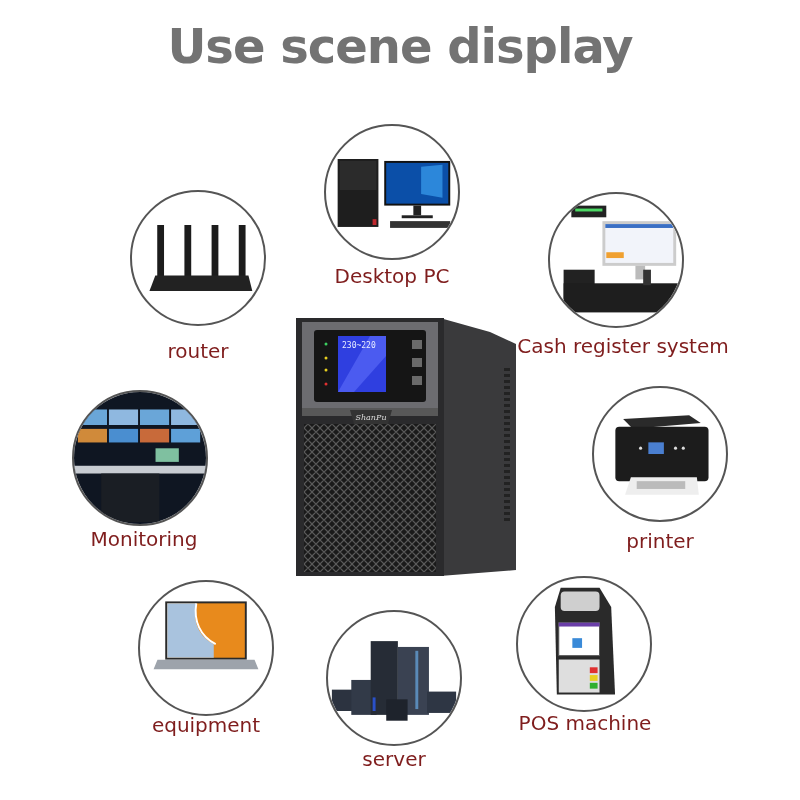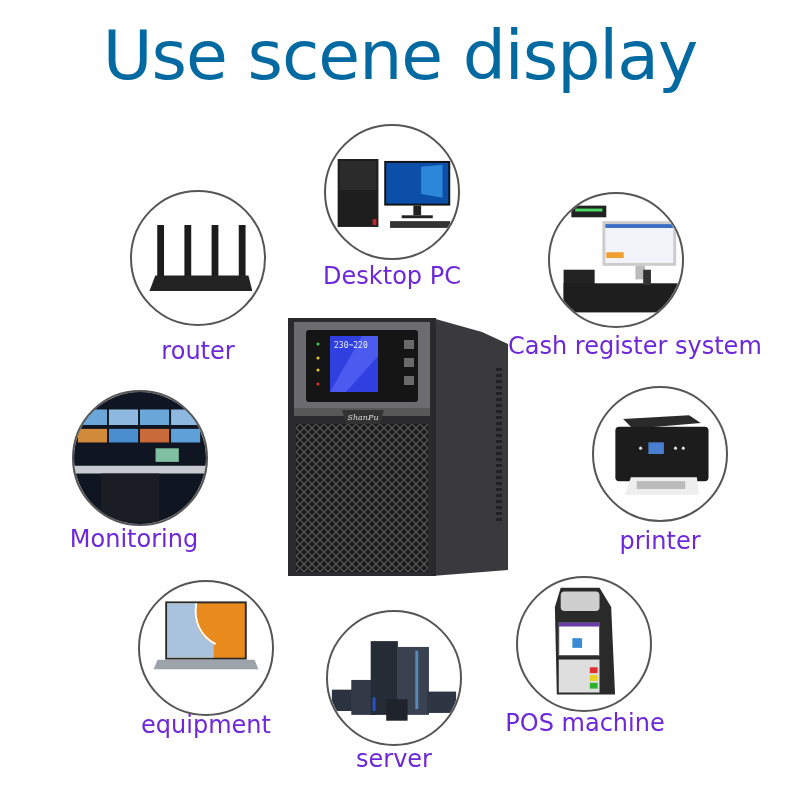--- a/index.html
+++ b/index.html
@@ -1,21 +1,21 @@
 <!DOCTYPE html>
 <html><head>
 <meta charset="utf-8">
 <style>
   html, body { margin:0; padding:0; }
   body { width:800px; height:800px; background:#ffffff; position:relative; overflow:hidden; font-family:"Liberation Sans", sans-serif; }
-  .title { position:absolute; left:0; width:800px; top:22px; text-align:center; font-family:"DejaVu Sans", sans-serif; font-weight:normal; font-size:68px; letter-spacing:-1px; color:#0369a1; line-height:1; }
+  .title { position:absolute; left:0; width:800px; top:22px; text-align:center; font-family:"DejaVu Sans", sans-serif; font-weight:bold; font-size:48px; letter-spacing:-1px; color:#737373; line-height:1; }
   .circle { position:absolute; width:136px; height:136px; border-radius:50%; border:2px solid #555; background:#fff; overflow:hidden; box-sizing:border-box; }
   .circle svg { width:100%; height:100%; display:block; }
-  .label { position:absolute; font-family:"DejaVu Sans", sans-serif; font-size:24px; color:#6d28d9; text-align:center; line-height:22px; white-space:nowrap; }
-  .ups { position:absolute; left:284px; top:308px; width:230px; height:270px;text-align:center; }
+  .label { position:absolute; font-family:"DejaVu Sans", sans-serif; font-size:20px; color:#7f1d1d; text-align:center; line-height:22px; white-space:nowrap; }
+  .ups { position:absolute; left:292px; top:308px; width:230px; height:270px;text-align:center; }
 </style>
 </head>
 <body>
 
 <div class="title">Use scene display</div>
 
 <div class="circle" style="left:324px;top:124px;">
   <svg viewBox="0 0 136 136">
     <rect x="12" y="34" width="42" height="70" fill="#1e1e1e"></rect>
     <rect x="14" y="36" width="38" height="30" fill="#2b2b2b"></rect>
@@ -66,21 +66,21 @@
     <rect x="100" y="18" width="30" height="16" fill="#8fb8e0"></rect>
     <rect x="4" y="38" width="30" height="14" fill="#d08a3a"></rect>
     <rect x="36" y="38" width="30" height="14" fill="#4a8ed0"></rect>
     <rect x="68" y="38" width="30" height="14" fill="#c86a3a"></rect>
     <rect x="100" y="38" width="30" height="14" fill="#5ea0d8"></rect>
     <rect x="84" y="58" width="24" height="14" fill="#7fc0a0"></rect>
     <rect x="0" y="76" width="136" height="8" fill="#c8ccd2"></rect>
     <rect x="28" y="84" width="60" height="50" fill="#1a1e24"></rect>
   </svg>
 </div>
-<div class="label" style="left:50px;top:528px;width:168px;">
+<div class="label" style="left:60px;top:528px;width:168px;">
   <div>Monitoring</div>
 </div>
 
 <div class="circle" style="left:592px;top:386px;">
   <svg viewBox="0 0 136 136">
     <path d="M30 32 L98 28 L110 36 L40 42 Z" fill="#2a2a2a"></path>
     <rect x="22" y="40" width="96" height="56" rx="4" fill="#1c1c1c"></rect>
     <rect x="56" y="56" width="16" height="12" fill="#4a7fd0"></rect>
     <circle cx="48" cy="62" r="1.6" fill="#ddd"></circle>
     <circle cx="84" cy="62" r="1.6" fill="#ddd"></circle>

